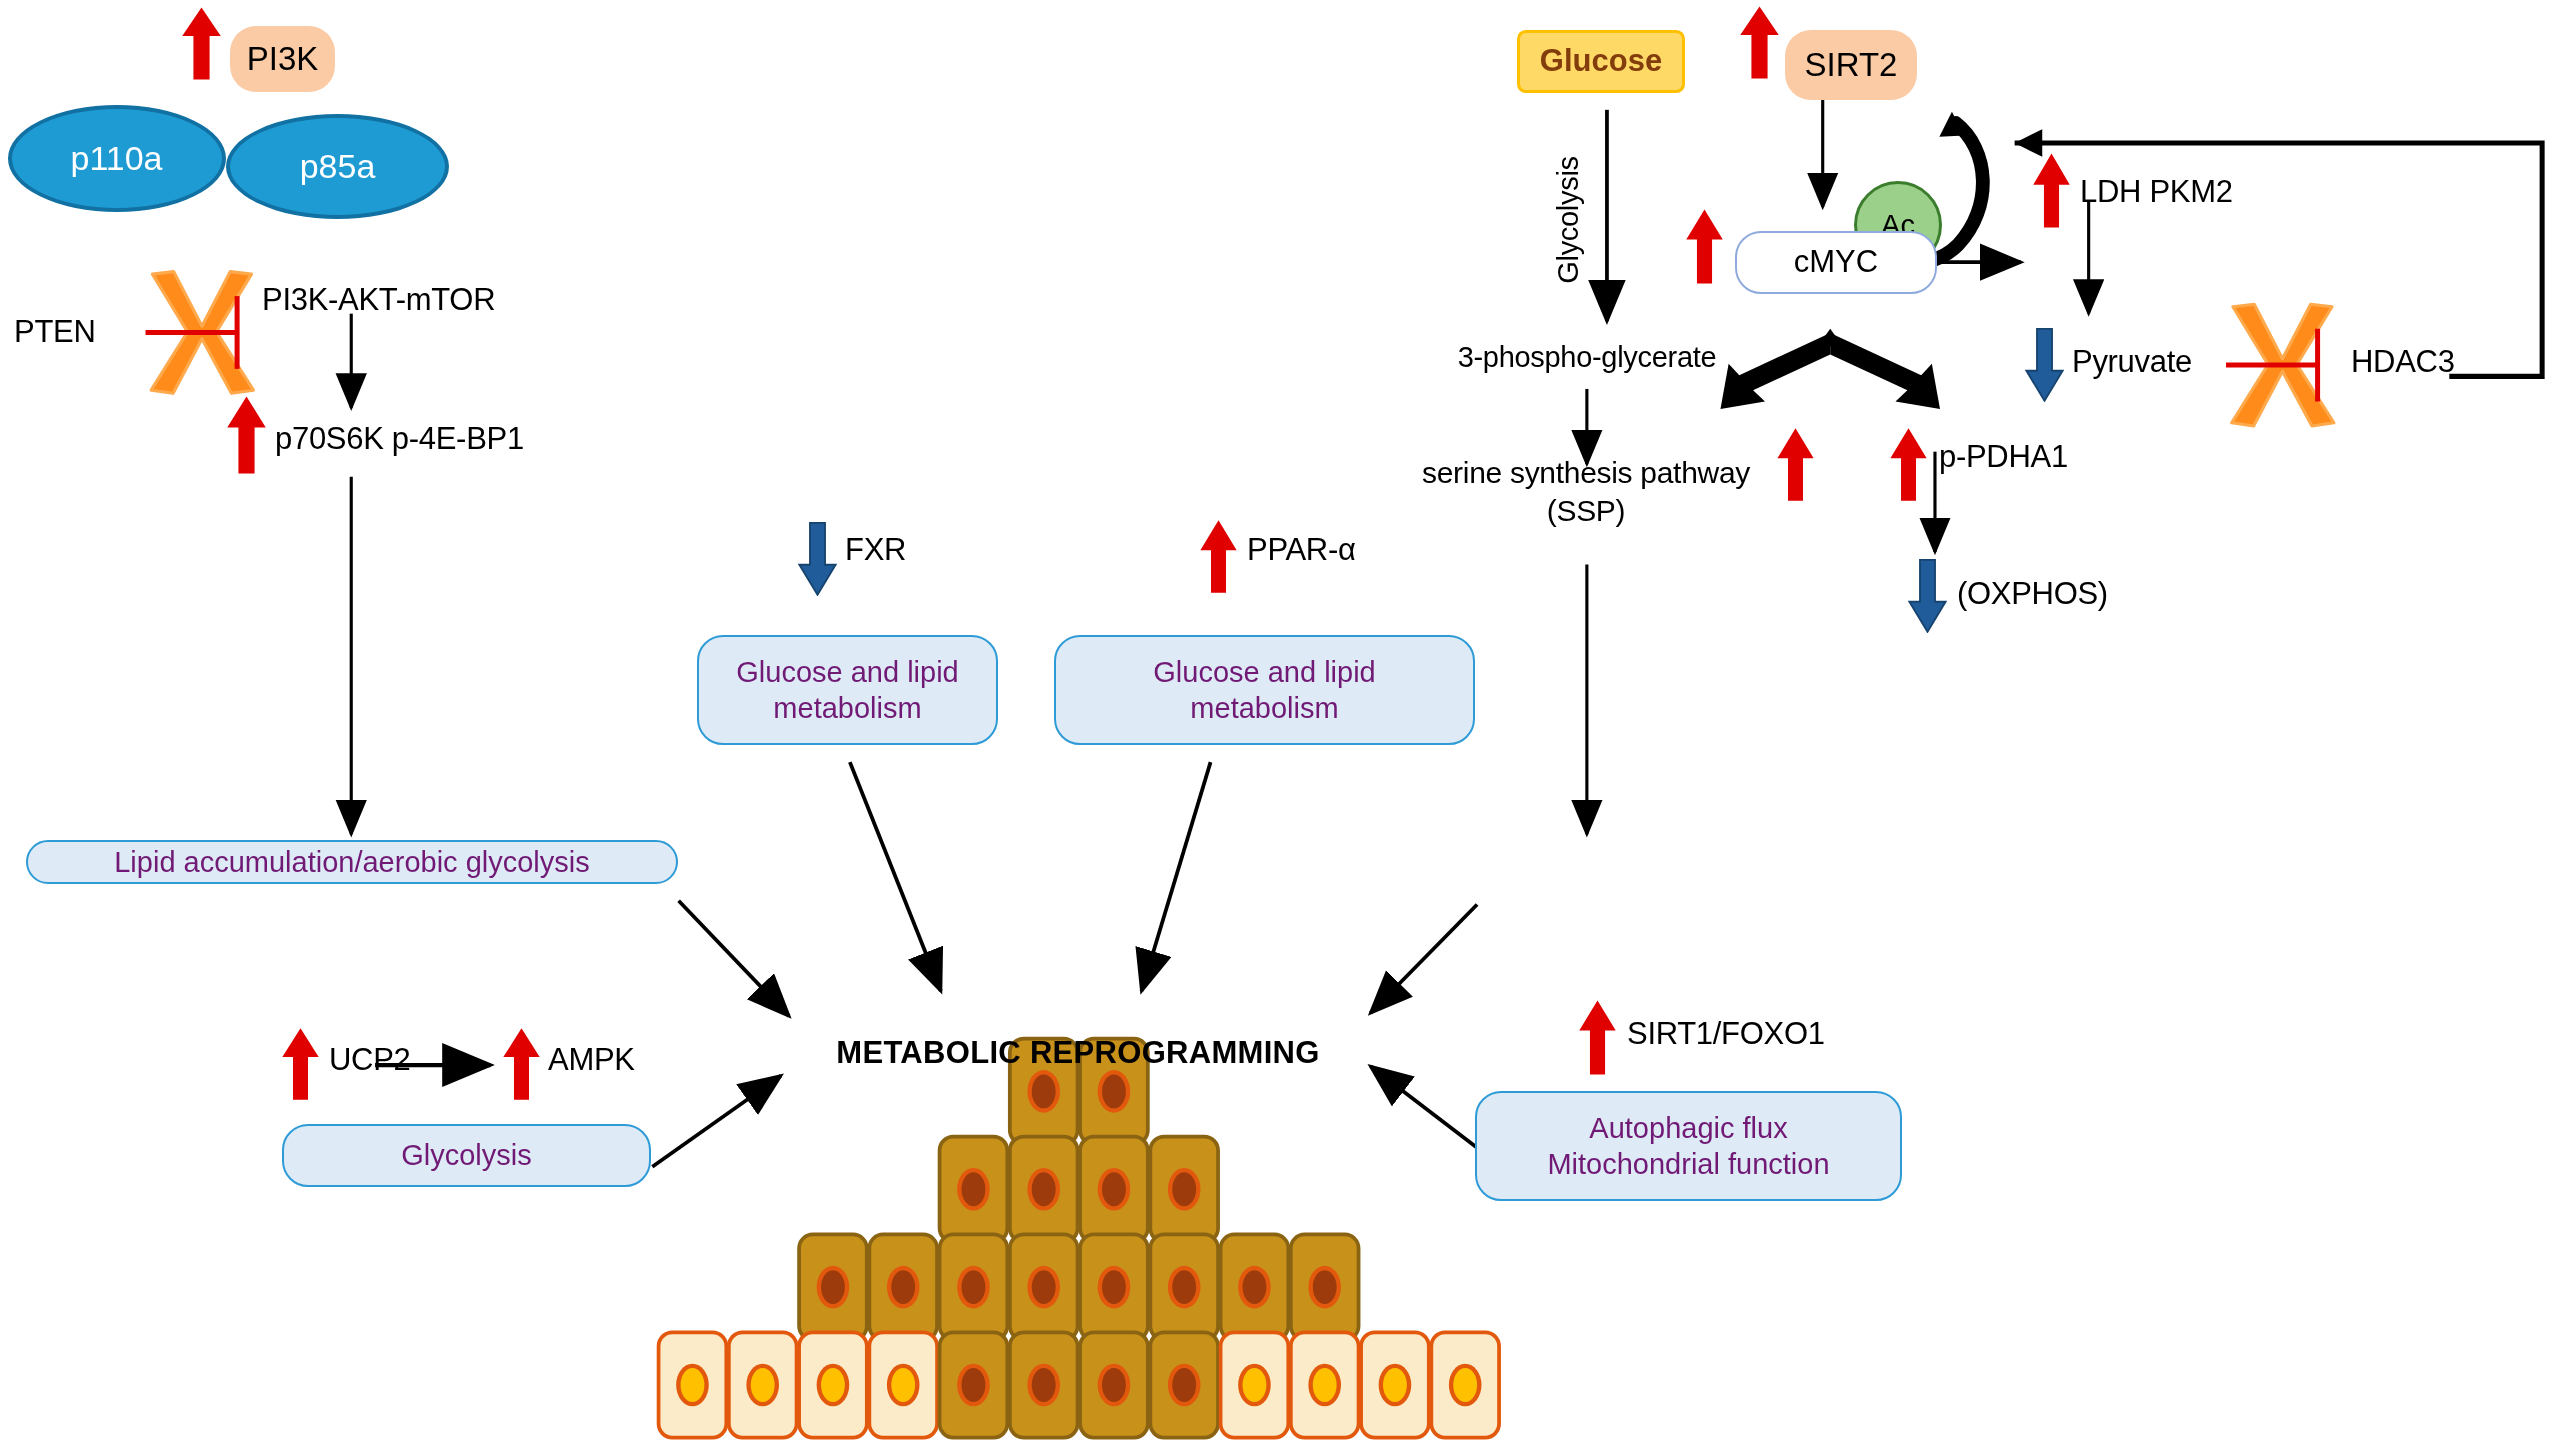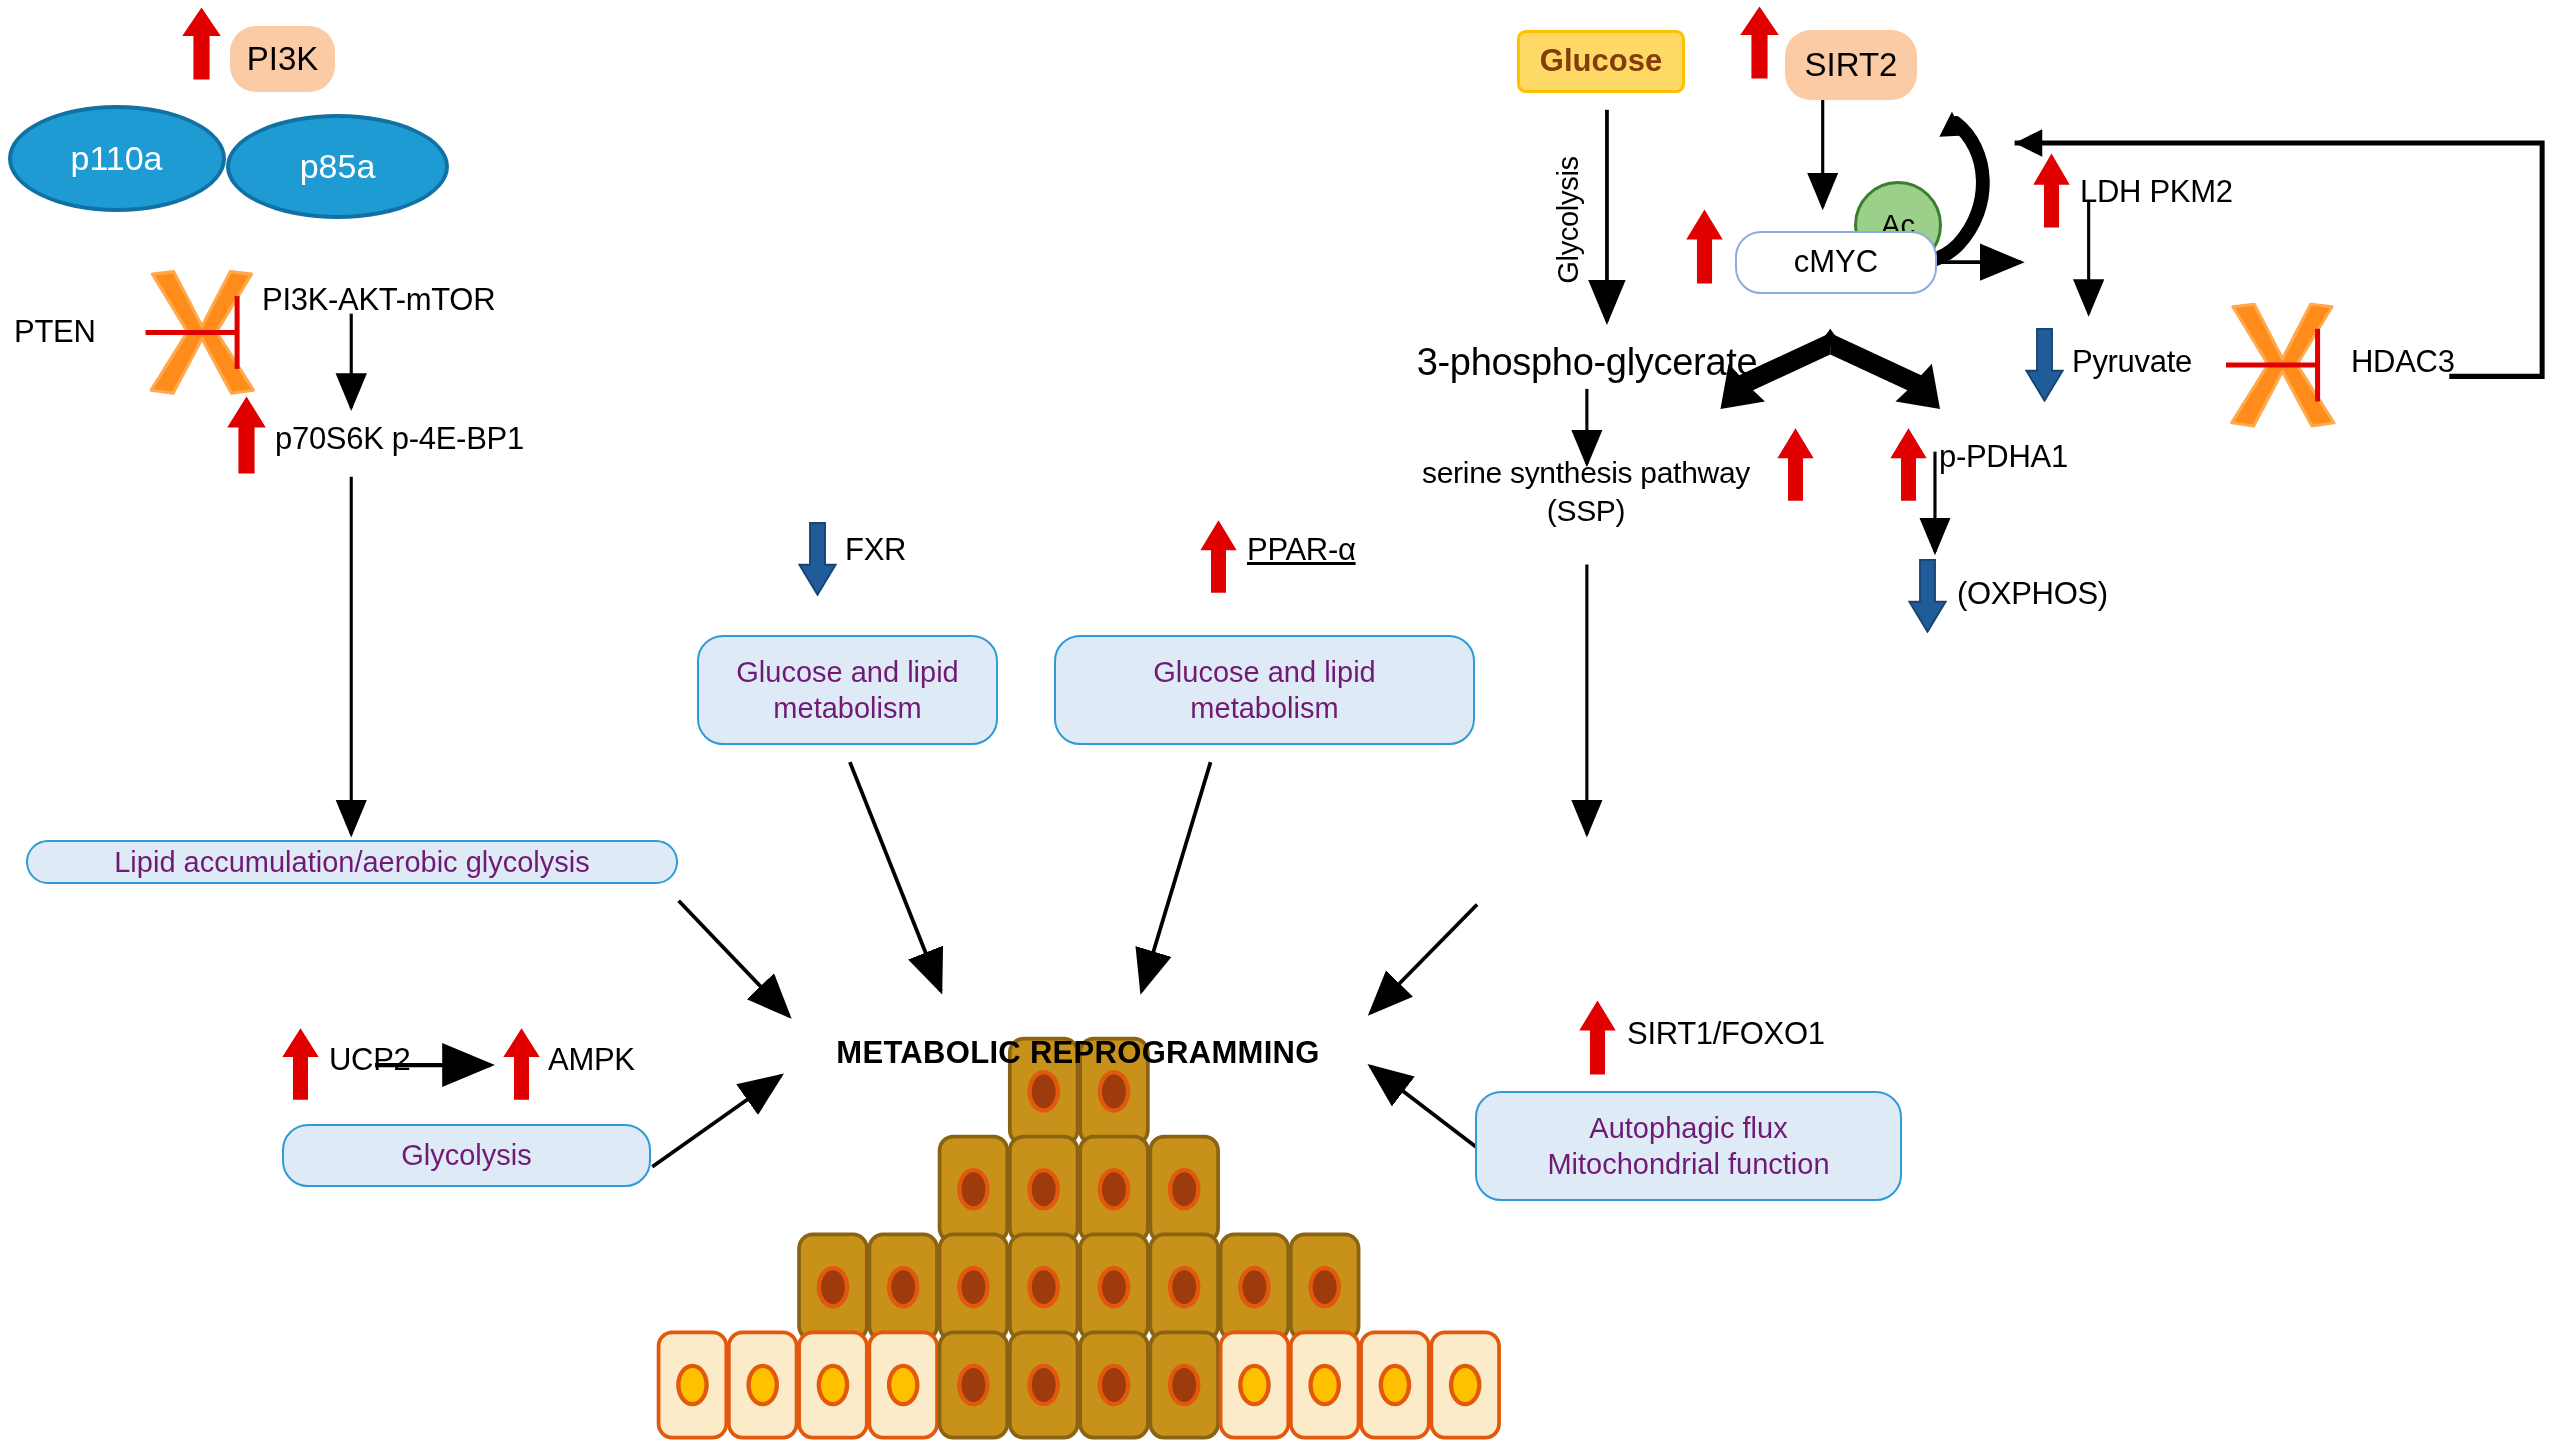--- a/index.html
+++ b/index.html
@@ -371,31 +371,31 @@
   <div class="box box-blue" style="left:697px; top:635px; width:301px; height:110px; flex-direction:column;">
     <span>Glucose and lipid</span>
     <span>metabolism</span>
   </div>
 
   <div class="regarrow" style="left:1199px; top:519px;">
     <svg width="39" height="75" viewBox="0 0 62 120">
         <path d="M31,2 L60,50 L43,50 L43,118 L19,118 L19,50 L2,50 Z" fill="#E00000"></path>
       </svg>
   </div>
-  <div class="lbl" style="left:1247px; top:532px; font-size:31px;text-decoration:underline;">PPAR-α</div>
+  <div class="lbl" style="left:1247px; top:532px; font-size:31px;">PPAR-α</div>
   <div class="box box-blue" style="left:1054px; top:635px; width:421px; height:110px; flex-direction:column;">
     <span>Glucose and lipid</span>
     <span>metabolism</span>
   </div>
 
   <div class="box box-glucose" style="left:1517px; top:30px; width:168px; height:63px;">
     <span>Glucose</span>
   </div>
   <div class="lbl vert" style="left:1568px; top:220px; font-size:29px;">Glycolysis</div>
-  <div class="lbl c" style="left:1587px; top:340px; font-size:38px;">3-phospho-glycerate</div>
+  <div class="lbl c" style="left:1587px; top:340px; font-size:29px;">3-phospho-glycerate</div>
   <div class="lbl c" style="left:1586px; top:455px; font-size:30px;">serine synthesis pathway</div>
   <div class="lbl c" style="left:1586px; top:493px; font-size:30px;">(SSP)</div>
 
   <div class="regarrow" style="left:1776px; top:427px;">
     <svg width="39" height="75" viewBox="0 0 62 120">
         <path d="M31,2 L60,50 L43,50 L43,118 L19,118 L19,50 L2,50 Z" fill="#E00000"></path>
       </svg>
   </div>
 
 

